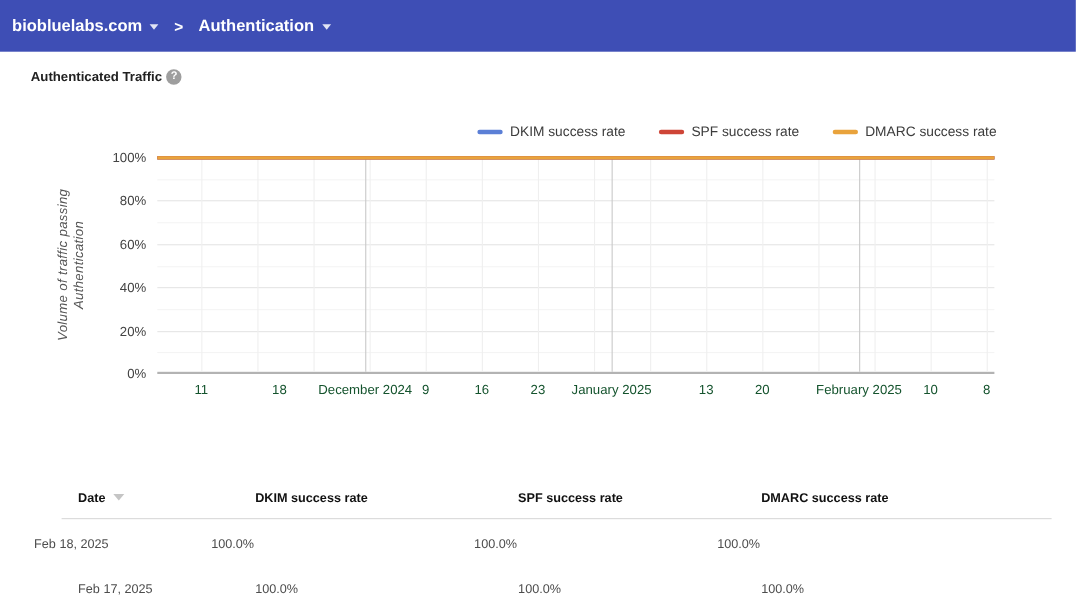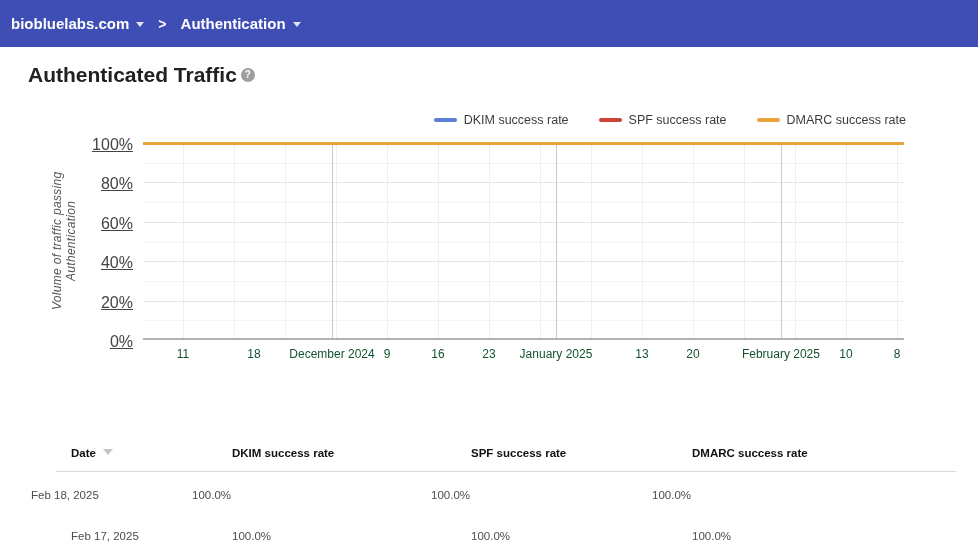--- a/index.html
+++ b/index.html
@@ -12,40 +12,40 @@
   .crumb { display:flex; align-items:center; color:#fff; font-size:15px;
     font-weight:bold; cursor:pointer; }
   .caret-down { width:0; height:0; border-left:4px solid transparent;
     border-right:4px solid transparent; border-top:5px solid rgba(255,255,255,.85);
     margin-left:7px; margin-top:2px; }
   .crumb-sep { color:#fff; font-size:14px; font-weight:bold; margin:0 14px; }
 
   
   .page-title-row { position:absolute; left:28px; top:63px; display:flex;
     align-items:center; }
-  .page-title { font-size:21px; font-weight:bold; color:#212121; }
+  .page-title { font-size:12px; font-weight:bold; color:#212121; }
   .help-icon { width:14px; height:14px; border-radius:50%; background:#9e9e9e;
     color:#fff; font-size:10px; font-weight:bold; line-height:14px;
     text-align:center; margin-left:4px; cursor:pointer; }
 
   
   .chart { position:absolute; left:0; top:100px; width:978px; height:280px; }
   .legend { position:absolute; top:13px; right:72px; display:flex;
     align-items:center; }
   .legend-item { display:flex; align-items:center; margin-left:30px;
     font-size:12.5px; color:#3c3c3c; }
   .legend-swatch { width:23px; height:4px; border-radius:2px; margin-right:7px; }
 
   .y-title { position:absolute; left:50px; top:35px; height:212px; width:16px;
     writing-mode:vertical-rl; transform:rotate(180deg); font-size:12px;
     font-style:italic; color:#555; text-align:center; letter-spacing:.3px; }
 
   .y-labels { position:absolute; left:88px; top:43px; width:45px; height:197px; }
   .y-label { position:absolute; right:0; width:45px; text-align:right;
-    font-size:16px; color:#444;text-decoration:underline; }
+    font-size:12px; color:#444; }
 
   .plot { position:absolute; left:143px; top:43px; width:761px; height:197px;
     border-bottom:2px solid #b3b3b3; }
   .hgrid { position:absolute; left:0; width:100%; height:1px; }
   .hgrid.major { background:#e5e5e5; }
   .hgrid.minor { background:#f4f4f4; }
   .vgrid { position:absolute; top:0; height:100%; width:1px; background:#efefef; }
   .vgrid.month { background:#c9c9c9; }
   .series-line { position:absolute; left:0; top:-1px; width:100%; height:3px; }
 

